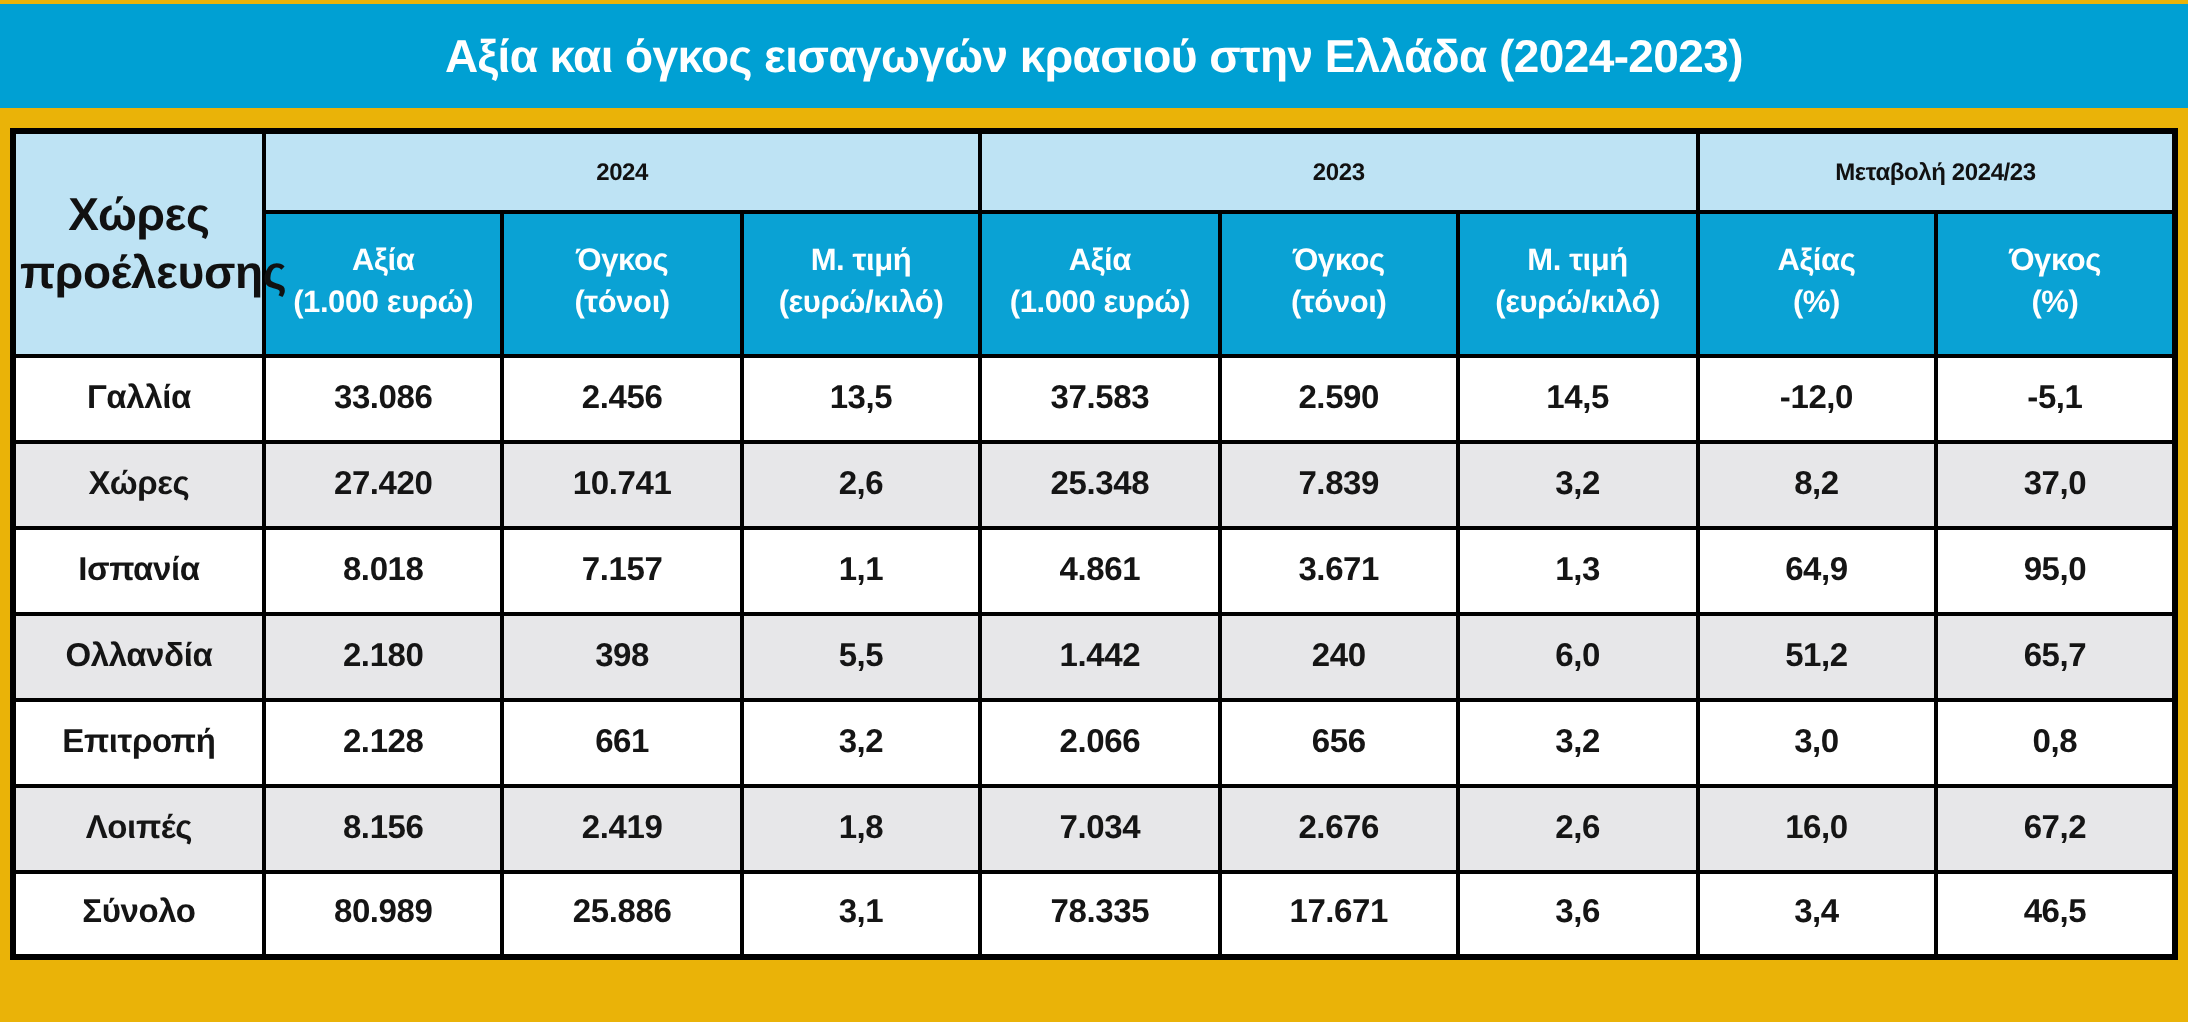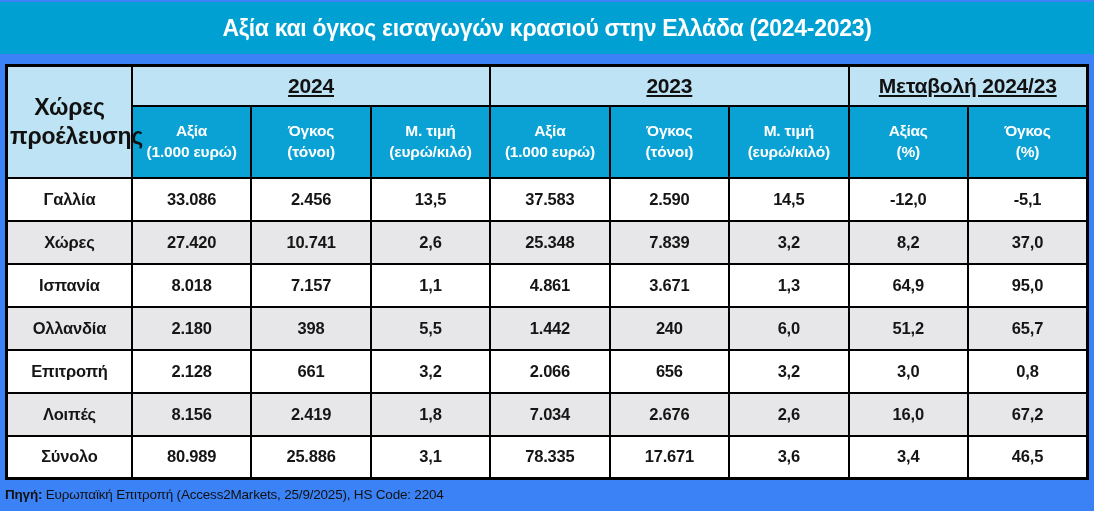--- a/index.html
+++ b/index.html
@@ -6,21 +6,21 @@
     margin: 0;
     padding: 0;
     background: #ffffff;
     font-family: "Liberation Sans", sans-serif;
   }
   .page {
     width: 1094px;
     height: 511px;
     position: relative;
     box-sizing: border-box;
-    background: #3b82f6;
+    background: #eab308;
   }
   .title-bar {
     position: absolute;
     top: 2px;
     left: 0;
     width: 1094px;
     height: 52px;
     background: var(--accent, #00a0d3);
     display: flex;
     align-items: center;
@@ -53,24 +53,23 @@
     background: #bee3f4;
     color: #111111;
     font-size: 23px;
     font-weight: 700;
     white-space: pre-line;
     line-height: 1.25;
   }
   tr.group-row th.group {
     background: #bee3f4;
     color: #111111;
-    font-size: 21px;
+    font-size: 12px;
     font-weight: 700;
     height: 40px;
-    text-decoration: underline;
   }
   tr.subheader-row th.sub {
     background: #0aa2d4;
     color: #ffffff;
     font-size: 15.5px;
     font-weight: 700;
     height: 72px;
     white-space: pre-line;
     line-height: 1.35;
   }
@@ -216,18 +215,14 @@
           <td>3,1</td>
           <td>78.335</td>
           <td>17.671</td>
           <td>3,6</td>
           <td>3,4</td>
           <td>46,5</td>
         </tr>
       </tbody>
   </table>
 
-  <div class="footer">
-    <span class="bold">Πηγή:</span>
-    <span>Ευρωπαϊκή Επιτροπή (Access2Markets, 25/9/2025), HS Code: 2204</span>
-  </div>
 
 </div>
 
 </body></html>

